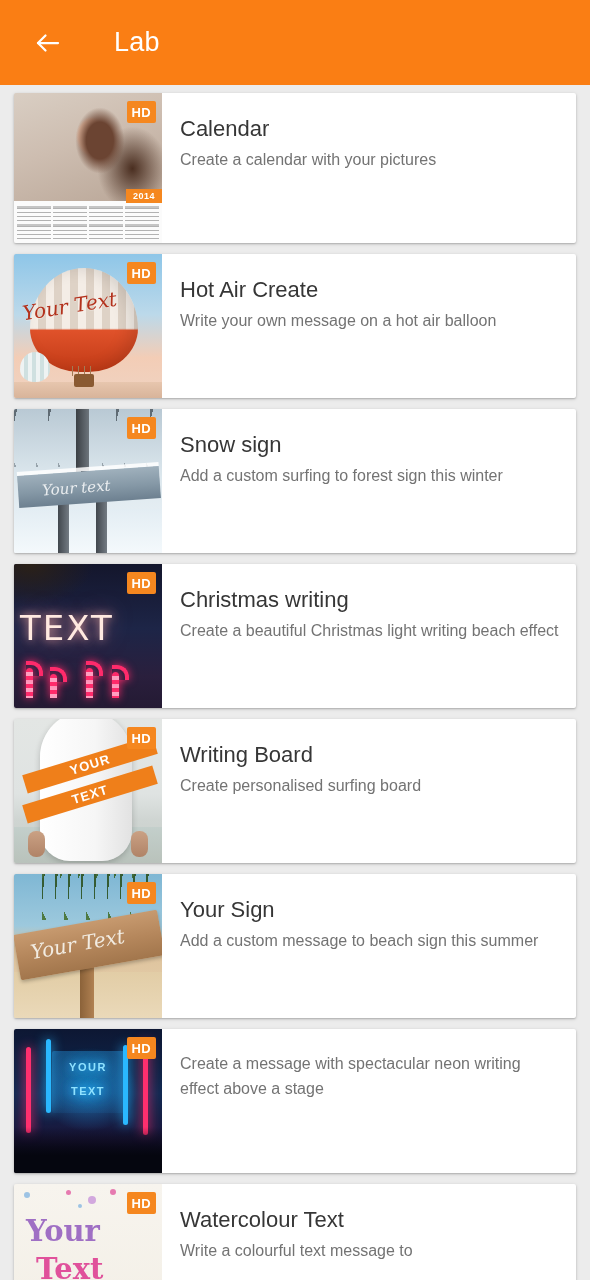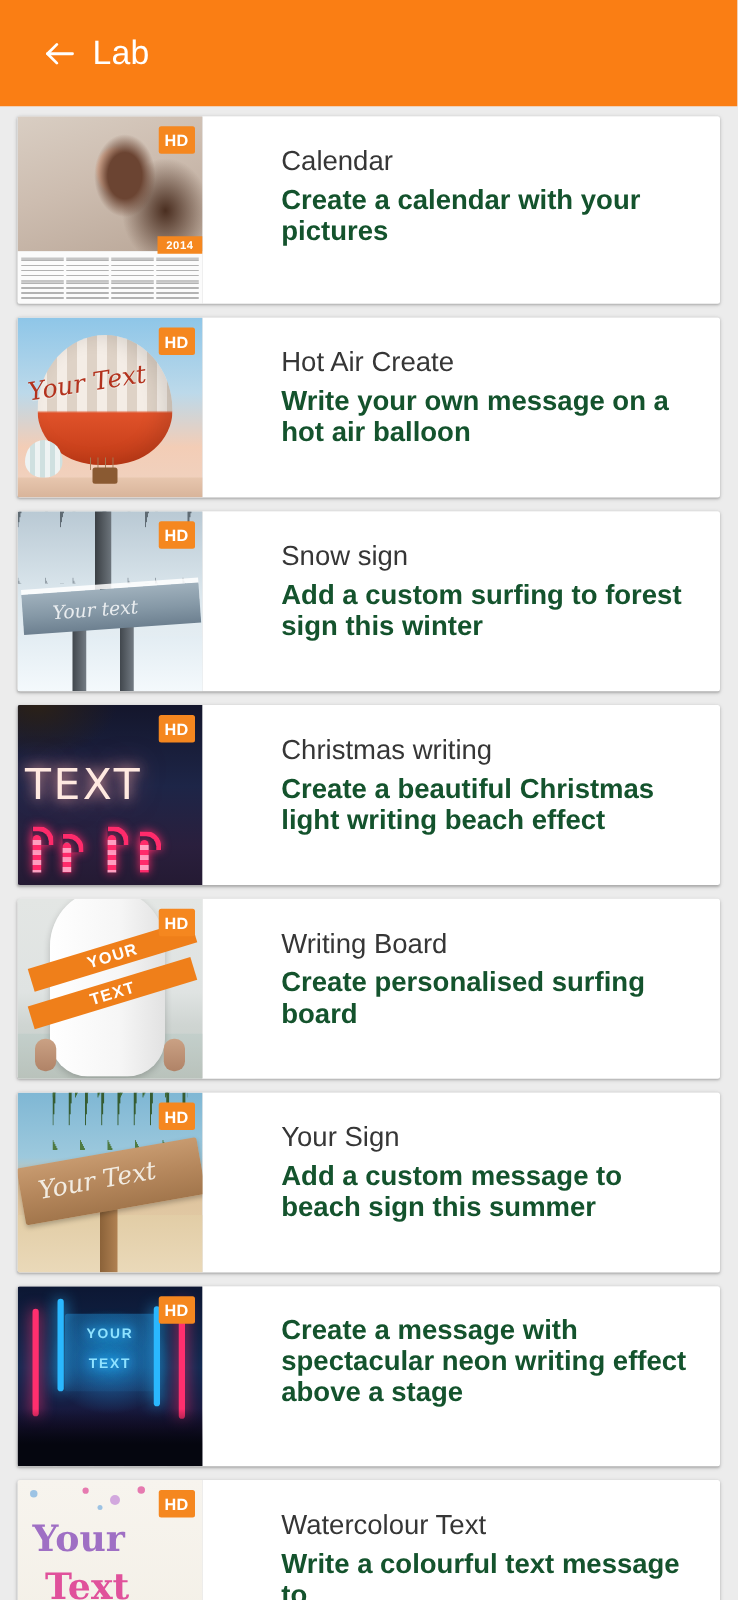--- a/index.html
+++ b/index.html
@@ -29,20 +29,21 @@
     justify-content: center;
     cursor: pointer;
     flex: 0 0 auto;
   }
   .back-btn svg { display: block; }
   .appbar-title {
     color: #ffffff;
     font-size: 27px;
     font-weight: 500;
     letter-spacing: .2px;
+    margin-left: 40px;
     white-space: nowrap;
   }
 
   
   .list {
     padding: 8px 0 0 0;
     background: #ececec;
     height: 1195px;
     overflow: hidden;
   }
@@ -81,34 +82,33 @@
     padding: 5px 5px 4px 5px;
     border-radius: 2px;
     letter-spacing: .3px;
     z-index: 4;
   }
 
   .card-text {
     flex: 1 1 auto;
     padding: 22px 16px 0 18px;
     min-width: 0;
-    margin-left: 45px;
   }
   .card-title {
     font-size: 22px;
     color: #363636;
     line-height: 28px;
     font-weight: 400;
     margin-bottom: 4px;
   }
   .card-sub {
-    font-size: 22px;
-    color: #14532d;
+    font-size: 16px;
+    color: #737373;
     line-height: 25px;
-    font-weight: 700;
+    font-weight: 400;
   }
 
   
   .cal-photo {
     position: absolute;
     left: 0; right: 0; top: 0;
     height: 108px;
     background:
       radial-gradient(ellipse 34px 46px at 58% 44%, #6b4432 0%, #6b4432 40%, rgba(107,68,50,0) 72%),
       radial-gradient(ellipse 20px 26px at 52% 40%, #e6bda4 0%, #e6bda4 60%, rgba(230,189,164,0) 75%),

